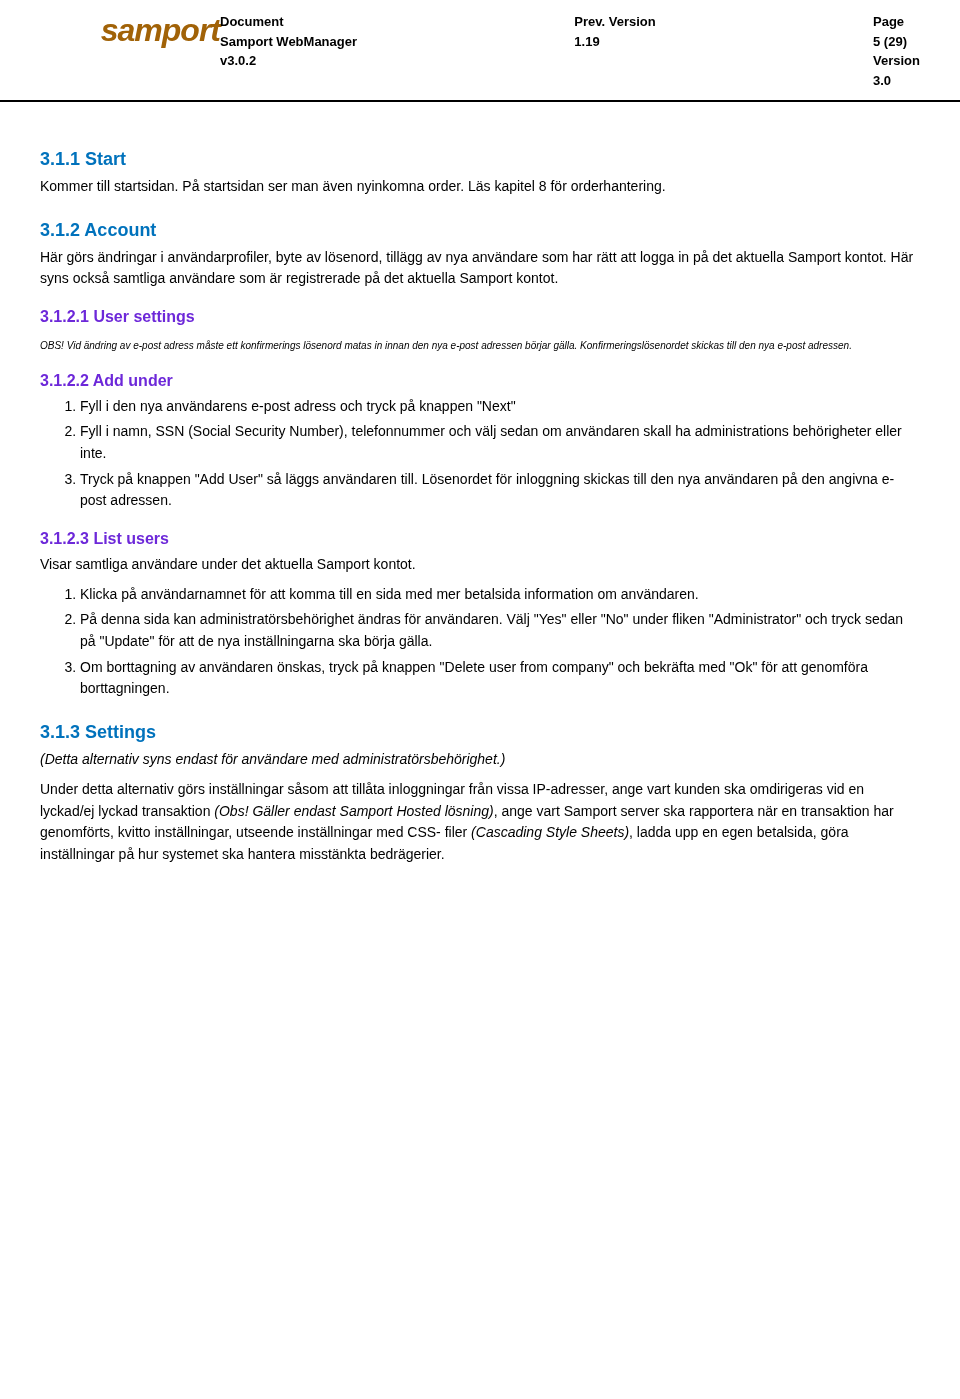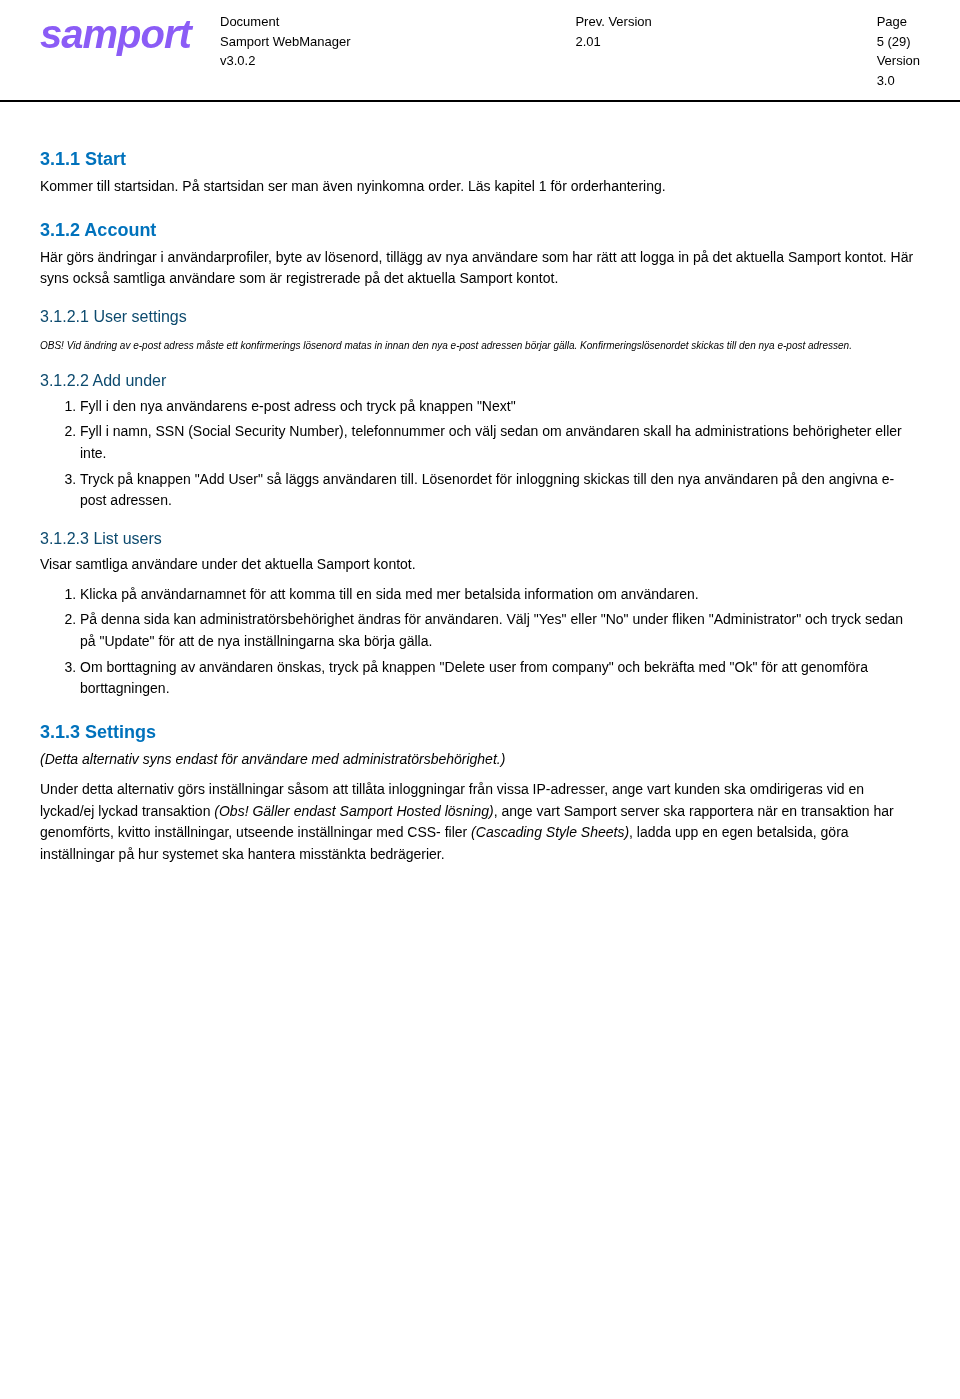--- a/index.html
+++ b/index.html
@@ -14,54 +14,56 @@
     .header {
       display: flex;
       align-items: flex-start;
       padding: 12px 40px 10px 40px;
       border-bottom: 2px solid #000;
     }
     .logo-area {
       flex: 0 0 180px;
     }
     .logo-text {
-      font-size: 40px;
+      font-size: 32px;
       font-weight: bold;
-      color: #8b5cf6;
+      color: #a16207;
       letter-spacing: -1px;
       font-style: italic;
+      text-align: right;
     }
     .header-meta {
       flex: 1;
       display: flex;
       justify-content: space-between;
     }
     .header-col {
       display: flex;
       flex-direction: column;
       font-size: 13px;
       line-height: 1.5;
     }
     .header-col span {
       display: block;
+      font-weight: bold;
     }
     .content {
       padding: 25px 40px 40px 40px;
     }
     h2.section-title {
       font-size: 18px;
       font-weight: bold;
       color: #0072bc;
       margin-bottom: 6px;
       margin-top: 22px;
     }
     h3.sub-title {
       font-size: 16px;
-      font-weight: normal;
-      color: #0c4a6e;
+      font-weight: bold;
+      color: #6d28d9;
       margin-bottom: 6px;
       margin-top: 18px;
     }
     p {
       font-size: 14px;
       line-height: 1.55;
       margin-bottom: 8px;
     }
     ol {
       margin-left: 40px;
@@ -88,35 +90,35 @@
     <div class="logo-text">samport</div>
   </div>
   <div class="header-meta">
     <div class="header-col">
       <span>Document</span>
       <span>Samport WebManager</span>
       <span>v3.0.2</span>
     </div>
     <div class="header-col">
       <span>Prev. Version</span>
-      <span>2.01</span>
+      <span>1.19</span>
     </div>
     <div class="header-col">
       <span>Page</span>
       <span>5 (29)</span>
       <span>Version</span>
       <span>3.0</span>
     </div>
   </div>
 </div>
 
 <div class="content">
 
   <h2 class="section-title">3.1.1 Start</h2>
-  <p>Kommer till startsidan. På startsidan ser man även nyinkomna order. Läs kapitel 1 för orderhantering.</p>
+  <p>Kommer till startsidan. På startsidan ser man även nyinkomna order. Läs kapitel 8 för orderhantering.</p>
 
   <h2 class="section-title">3.1.2 Account</h2>
   <p>Här görs ändringar i användarprofiler, byte av lösenord, tillägg av nya användare som har rätt att logga in på det aktuella Samport kontot. Här syns också samtliga användare som är registrerade på det aktuella Samport kontot.</p>
 
   <h3 class="sub-title">3.1.2.1 User settings</h3>
   <p class="obs-block">OBS! Vid ändring av e-post adress måste ett konfirmerings lösenord matas in innan den nya e-post adressen börjar gälla. Konfirmeringslösenordet skickas till den nya e-post adressen.</p>
 
   <h3 class="sub-title">3.1.2.2 Add under</h3>
   <ol>
     <li>Fyll i den nya användarens e-post adress och tryck på knappen "Next"</li>

